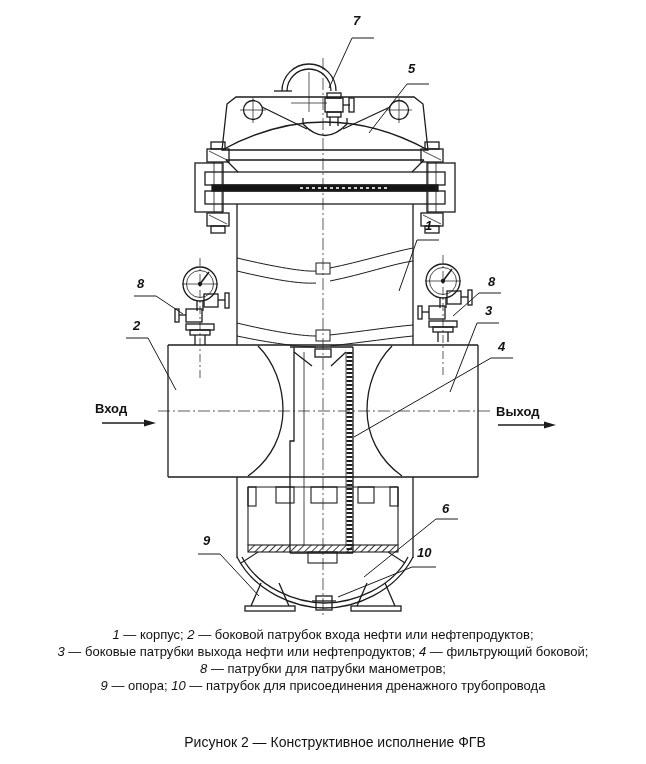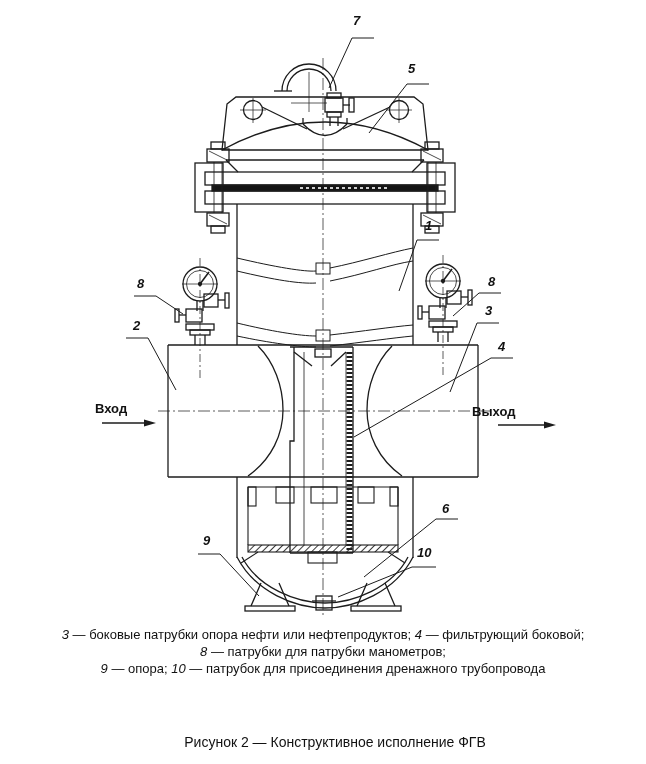--- a/index.html
+++ b/index.html
@@ -214,35 +214,36 @@
         <line x1="102" y1="423" x2="146" y2="423"></line>
         <polygon points="156,423 144,419.5 144,426.5" fill="#1c1c1c" stroke="none"></polygon>
       </g>
       <g>
         <line x1="498" y1="425" x2="544" y2="425"></line>
         <polygon points="556,425 544,421.5 544,428.5" fill="#1c1c1c" stroke="none"></polygon>
       </g>
     </svg>
 
     <span class="flow-label" style="left:95px;top:401px">Вход</span>
-    <span class="flow-label" style="left:472px;top:404px">Выход</span>
+    <span class="flow-label" style="left:496px;top:404px">Выход</span>
 
     <span class="callout" style="left:353px;top:14px">7</span>
     <span class="callout" style="left:408px;top:62px">5</span>
     <span class="callout" style="left:425px;top:219px">1</span>
     <span class="callout" style="left:137px;top:277px">8</span>
     <span class="callout" style="left:133px;top:319px">2</span>
     <span class="callout" style="left:488px;top:275px">8</span>
     <span class="callout" style="left:485px;top:304px">3</span>
     <span class="callout" style="left:498px;top:340px">4</span>
     <span class="callout" style="left:442px;top:502px">6</span>
     <span class="callout" style="left:203px;top:534px">9</span>
     <span class="callout" style="left:417px;top:546px">10</span>
   </div>
 
   <div class="legend" id="legend">
-      <div class="legend-line"><i>3</i><span> — боковые патрубки опора нефти или нефтепродуктов; </span><i>4</i><span> — фильтрующий боковой;</span></div>
+      <div class="legend-line"><i>1</i><span> — корпус; </span><i>2</i><span> — боковой патрубок входа нефти или нефтепродуктов;</span></div>
+      <div class="legend-line"><i>3</i><span> — боковые патрубки выхода нефти или нефтепродуктов; </span><i>4</i><span> — фильтрующий боковой;</span></div>
       <div class="legend-line"><i>8</i><span> — патрубки для патрубки манометров;</span></div>
       <div class="legend-line"><i>9</i><span> — опора; </span><i>10</i><span> — патрубок для присоединения дренажного трубопровода</span></div>
     </div>
 
   <div class="caption">Рисунок 2 — Конструктивное исполнение ФГВ</div>
 </div>
 
 </body></html>

